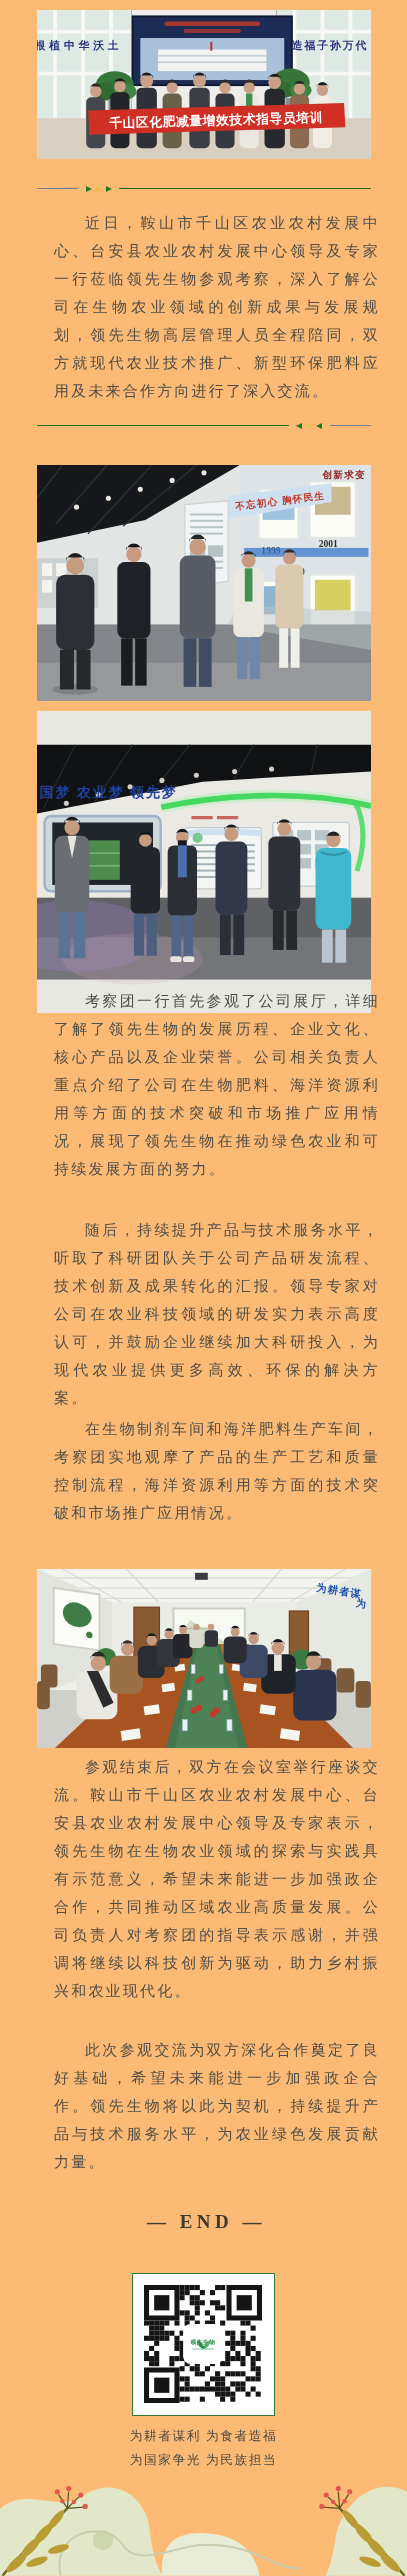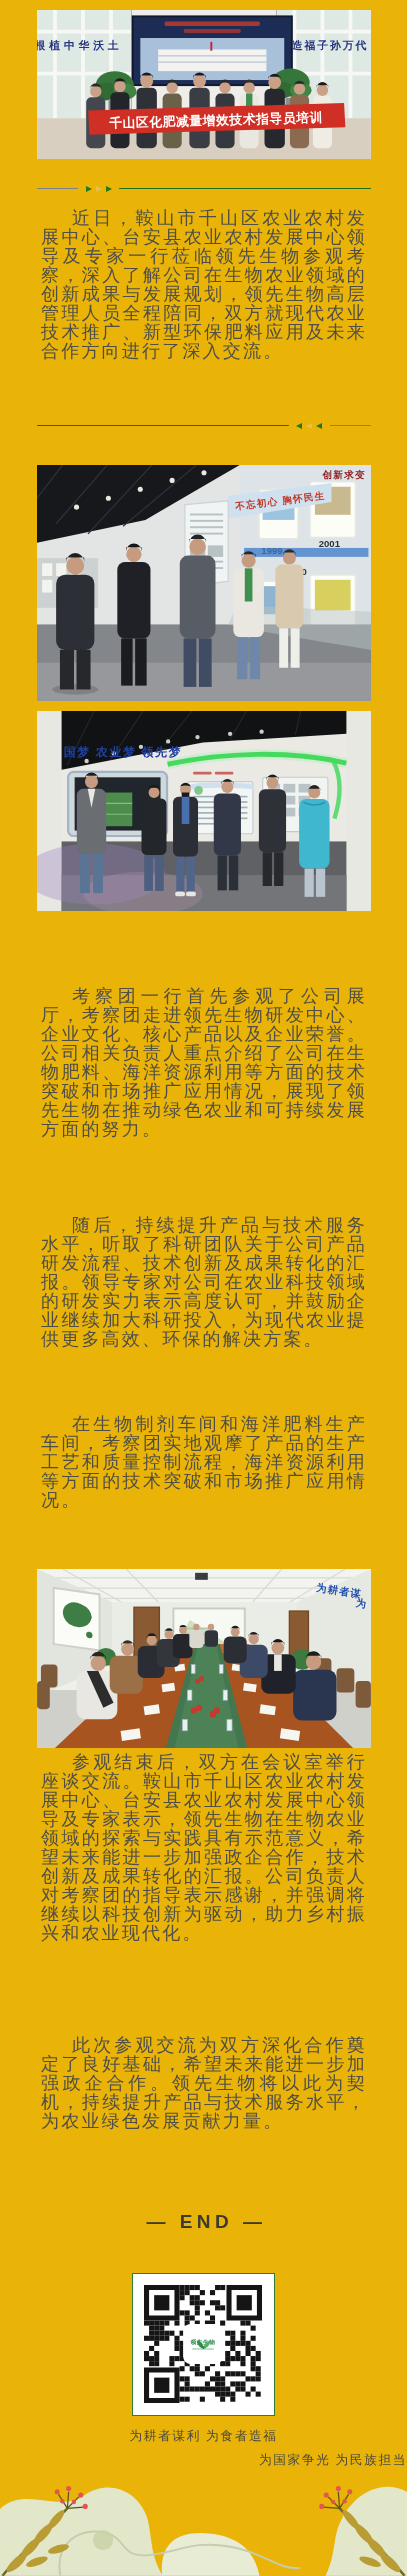--- a/index.html
+++ b/index.html
@@ -1,20 +1,20 @@
 <!DOCTYPE html>
 <html style="font-size:10.2px"><head>
 <meta charset="utf-8">
 <style>
   html,body{margin:0;padding:0;background:#fbf8e5;}
-  .page{position:relative;width:407px;height:2576px;margin:0 auto;background:#eab308;
-        overflow:hidden;font-family:Liberation Sans, sans-serif;}
+  .page{position:relative;width:407px;height:2576px;margin:0 auto;background:#fdba74;
+        overflow:hidden;font-family:Liberation Serif, serif;}
   .photo{position:absolute;left:37px;width:334px;background:#e8e8e2;overflow:hidden;}
   .photo svg{display:block;width:100%;height:100%;}
-  .para{position:absolute;left:41px;width:326px;font-size:18px;line-height:19px;
+  .para{position:absolute;left:54px;width:326px;font-size:15px;line-height:28px;
         letter-spacing:2.2px;color:#4f4f47;text-align:justify;text-indent:31px;}
   .divider{position:absolute;left:37px;width:334px;height:9px;display:flex;align-items:center;}
   .divider .ln{height:1.3px;border-radius:0.6px;}
   .tri{width:0;height:0;border-top:3.8px solid transparent;border-bottom:3.8px solid transparent;margin:0 1.9px;}
   .end-marker{position:absolute;left:3px;top:2211px;width:407px;text-align:center;
         font-size:19px;font-weight:bold;letter-spacing:4.5px;color:#3b3b33;}
   .qr-box{position:absolute;left:132px;top:2273px;width:143px;height:143px;box-sizing:border-box;
         background:#ffffff;border:1.3px solid #2e7d32;}
   .qr-box svg{position:absolute;left:10.8px;top:10.8px;}
   .qr-logo{position:absolute;left:52px;top:52px;width:36px;height:36px;background:#fff;
@@ -256,21 +256,21 @@
           <rect x="334" y="270" width="16" height="66" fill="#6f87a8"></rect>
         <circle cx="396" cy="146" r="10" fill="#c79b7f"></circle>
           <path d="M386 142 a10 10 0 0 1 20 0 v-5 h-20 Z" fill="#2f2a24"></path>
         <rect x="374" y="156" width="44" height="100" rx="10" fill="#d9c9ae"></rect>
         <rect x="380" y="256" width="14" height="62" fill="#efefe9"></rect>
           <rect x="398" y="256" width="14" height="62" fill="#efefe9"></rect>
       </g>
     </svg>
   </div>
 
-  <div class="photo" style="top:711px;height:200px;">
+  <div class="photo" style="top:711px;height:302px;">
     <svg viewBox="0 0 524 368">
       <rect x="0" y="0" width="524" height="368" fill="#ebe9e3"></rect>
 
       <polygon points="0,0 524,0 524,42 260,58 0,108" fill="#101214"></polygon>
       <g stroke="#26292c" stroke-width="2">
         <line x1="60" y1="0" x2="10" y2="100"></line>
           <line x1="150" y1="0" x2="90" y2="90"></line>
         <line x1="240" y1="0" x2="190" y2="62"></line>
           <line x1="340" y1="0" x2="310" y2="52"></line>
           <line x1="440" y1="0" x2="430" y2="44"></line>
@@ -367,21 +367,21 @@
         <circle cx="465" cy="150" r="11" fill="#c79b7f"></circle>
           <path d="M454 147 a11 11 0 0 1 22 0 v-4 h-22 Z" fill="#23211f"></path>
         <rect x="437" y="162" width="56" height="128" rx="13" fill="#3fb8cf"></rect>
         <path d="M445,168 q20,10 40,0" stroke="#2f93a8" stroke-width="3" fill="none"></path>
         <rect x="447" y="290" width="17" height="52" fill="#b9c4cf"></rect>
           <rect x="468" y="290" width="17" height="52" fill="#b9c4cf"></rect>
       </g>
     </svg>
   </div>
 
-  <p class="para" style="top:987px;margin:0;">考察团一行首先参观了公司展厅，考察团走进领先生物研发中心、企业文化、核心产品以及企业荣誉。公司相关负责人重点介绍了公司在生物肥料、海洋资源利用等方面的技术突破和市场推广应用情况，展现了领先生物在推动绿色农业和可持续发展方面的努力。</p>
+  <p class="para" style="top:987px;margin:0;">考察团一行首先参观了公司展厅，详细了解了领先生物的发展历程、企业文化、核心产品以及企业荣誉。公司相关负责人重点介绍了公司在生物肥料、海洋资源利用等方面的技术突破和市场推广应用情况，展现了领先生物在推动绿色农业和可持续发展方面的努力。</p>
   <p class="para" style="top:1216px;margin:0;">随后，持续提升产品与技术服务水平，听取了科研团队关于公司产品研发流程、技术创新及成果转化的汇报。领导专家对公司在农业科技领域的研发实力表示高度认可，并鼓励企业继续加大科研投入，为现代农业提供更多高效、环保的解决方案。</p>
   <p class="para" style="top:1415px;margin:0;">在生物制剂车间和海洋肥料生产车间，考察团实地观摩了产品的生产工艺和质量控制流程，海洋资源利用等方面的技术突破和市场推广应用情况。</p>
 
   <div class="photo" style="top:1569px;height:179px;">
     <svg viewBox="0 0 524 281">
       <rect x="0" y="0" width="524" height="281" fill="#eef0ea"></rect>
 
       <rect x="0" y="0" width="524" height="62" fill="#f3f4f0"></rect>
       <g stroke="#d8dad2" stroke-width="2">
         <line x1="0" y1="14" x2="524" y2="14"></line>
@@ -495,21 +495,21 @@
         <rect x="318" y="119" width="44" height="52" rx="10" fill="#3c4a68"></rect>
         <circle cx="311" cy="99" r="7" fill="#c79b7f"></circle>
           <path d="M304 96 a7 7 0 0 1 14 0 v-3 h-14 Z" fill="#1c1d1f"></path>
         <rect x="293" y="106" width="36" height="42" rx="9" fill="#2b2e35"></rect>
         <circle cx="273" cy="91" r="5" fill="#c79b7f"></circle>
           <rect x="263" y="96" width="21" height="26" rx="6" fill="#30333a"></rect>
       </g>
     </svg>
   </div>
 
-  <p class="para" style="top:1753px;margin:0;">参观结束后，双方在会议室举行座谈交流。鞍山市千山区农业农村发展中心、台安县农业农村发展中心领导及专家表示，领先生物在生物农业领域的探索与实践具有示范意义，希望未来能进一步加强政企合作，技术创新及成果转化的汇报。公司负责人对考察团的指导表示感谢，并强调将继续以科技创新为驱动，助力乡村振兴和农业现代化。</p>
+  <p class="para" style="top:1753px;margin:0;">参观结束后，双方在会议室举行座谈交流。鞍山市千山区农业农村发展中心、台安县农业农村发展中心领导及专家表示，领先生物在生物农业领域的探索与实践具有示范意义，希望未来能进一步加强政企合作，共同推动区域农业高质量发展。公司负责人对考察团的指导表示感谢，并强调将继续以科技创新为驱动，助力乡村振兴和农业现代化。</p>
   <p class="para" style="top:2036px;margin:0;">此次参观交流为双方深化合作奠定了良好基础，希望未来能进一步加强政企合作。领先生物将以此为契机，持续提升产品与技术服务水平，为农业绿色发展贡献力量。</p>
 
   <div class="end-marker">— END —</div>
 
   <div class="qr-box">
     <svg width="118" height="118" viewBox="0 0 186 186">
       <rect x="0" y="0" width="186" height="186" fill="#ffffff"></rect>
       <g id="qr-modules" fill="#151515">
           <rect x="56" y="0" width="8" height="8"></rect>
           <rect x="64" y="0" width="8" height="8"></rect>
@@ -685,21 +685,21 @@
         <path d="M12 19 C12 10 6 6 1 6 C2 14 8 18 12 19 Z" fill="#2e8b4a"></path>
         <path d="M12 19 C12 10 18 6 23 6 C22 14 16 18 12 19 Z" fill="#53b06d"></path>
         <rect x="11" y="14" width="2" height="6" fill="#2e8b4a"></rect>
       </svg>
       <div class="t">领先生物</div>
       <div class="sub"></div>
     </div>
   </div>
 
   <div class="slogan" style="top:2428px;">为耕者谋利 为食者造福</div>
-  <div class="slogan" style="top:2452px;text-align:right;">为国家争光 为民族担当</div>
+  <div class="slogan" style="top:2452px;">为国家争光 为民族担当</div>
 
   <div class="footer-art">
     <svg width="407" height="96" viewBox="0 0 640 150">
       <path d="M0,150 L0,45 C40,8 92,52 132,24 C172,-4 216,18 230,55 C240,82 234,116 256,150 Z" fill="#e2e7ca"></path>
       <path d="M255,150 C250,96 282,78 332,84 C384,90 402,120 408,150 Z" fill="#e8ecd4"></path>
       <path d="M640,150 L640,18 C598,-4 556,24 538,60 C522,88 530,112 512,150 Z" fill="#e2e7ca"></path>
       <path d="M95,150 C85,96 128,74 164,82 C200,90 188,120 230,118 C282,114 300,94 360,104 C420,114 432,140 472,138" stroke="#c6ccad" stroke-width="3" fill="none"></path>
       <circle cx="162" cy="94" r="16" fill="#c9d1a8" opacity="0.85"></circle>
 
       <g>

